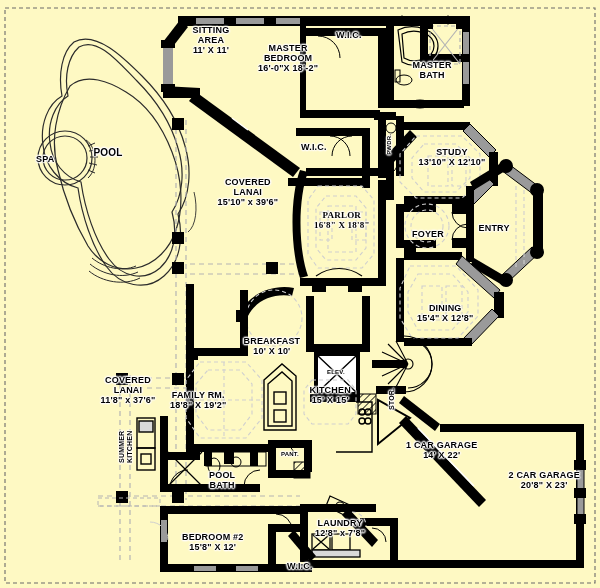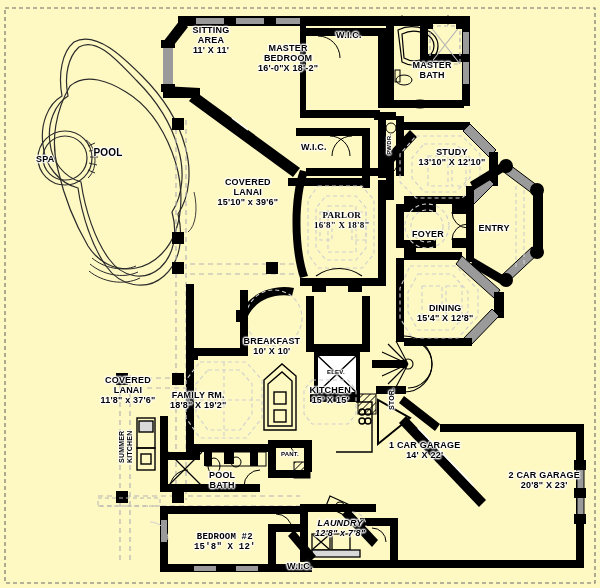--- a/index.html
+++ b/index.html
@@ -576,33 +576,33 @@
         <span class="nm">SUMMER</span>
         <span class="nm">KITCHEN</span>
       </div>
       <div class="room-label sz-xxs" style="left: 281px; top: 450.5px;">
         <span class="nm">PANT.</span>
       </div>
       <div class="room-label sz-md" style="left: 209px; top: 470px;">
         <span class="nm">POOL</span>
         <span class="nm">BATH</span>
       </div>
-      <div class="room-label sz-md" style="left: 389px; top: 440px;">
+      <div class="room-label sz-md" style="left: 406px; top: 440px;">
         <span class="nm">1 CAR GARAGE</span>
         <span class="dm">14' X 22'</span>
       </div>
       <div class="room-label sz-md" style="left: 479.5px; top: 470px; margin-left: 29px;">
         <span class="nm">2 CAR GARAGE</span>
         <span class="dm">20'8" X 23'</span>
       </div>
-      <div class="room-label sz-md" style="left: 315px; top: 518px; font-style: italic;">
+      <div class="room-label sz-md" style="left: 315px; top: 518px;">
         <span class="nm">LAUNDRY</span>
         <span class="dm">12'8" x 7'8"</span>
       </div>
-      <div class="room-label sz-md" style="left: 194px; top: 532px; font-family: Liberation Mono, monospace;">
+      <div class="room-label sz-md" style="left: 182px; top: 532px;">
         <span class="nm">BEDROOM #2</span>
         <span class="dm">15'8" X 12'</span>
       </div>
       <div class="room-label sz-md" style="left: 287px; top: 561px;">
         <span class="nm">W.I.C.</span>
       </div>
       <div class="room-label sz-lg" style="left: 93.5px; top: 146.5px;">
         <span class="nm">POOL</span>
       </div>
       <div class="room-label sz-md" style="left: 36px; top: 154px;">

